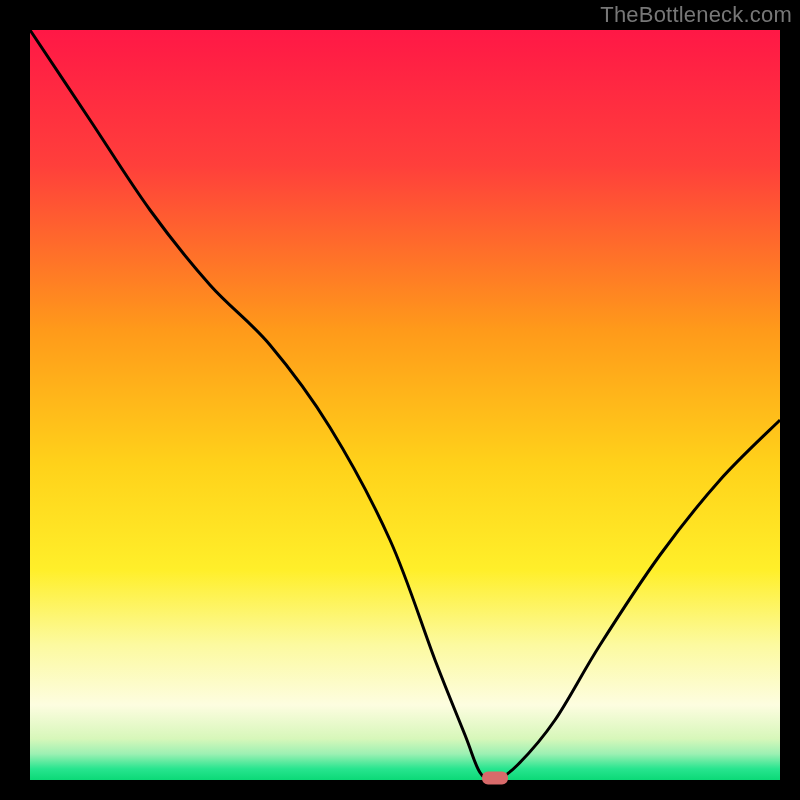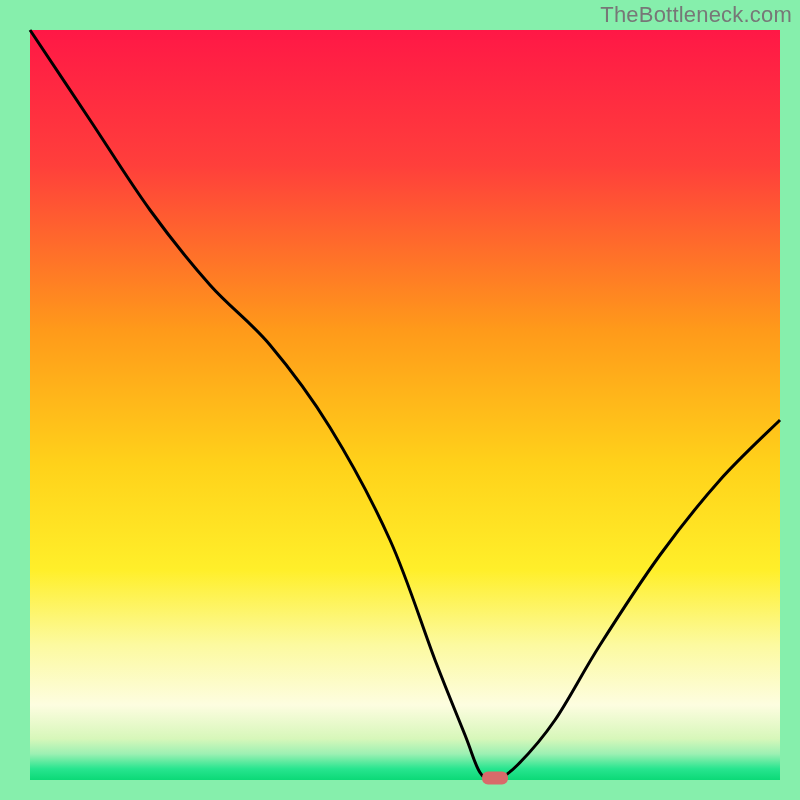--- a/index.html
+++ b/index.html
@@ -5,21 +5,21 @@
   body {
     margin: 0;
     padding: 0;
     background: #fff;
     font-family: Arial, Helvetica, sans-serif;
   }
   .chart-container {
     position: relative;
     width: 800px;
     height: 800px;
-    background: #86efac;
+    background: #000000;
   }
   .watermark {
     position: absolute;
     top: 2px;
     right: 8px;
     color: #777;
     font-size: 22px;
     font-weight: 500;
     z-index: 5;
     letter-spacing: 0.2px;

